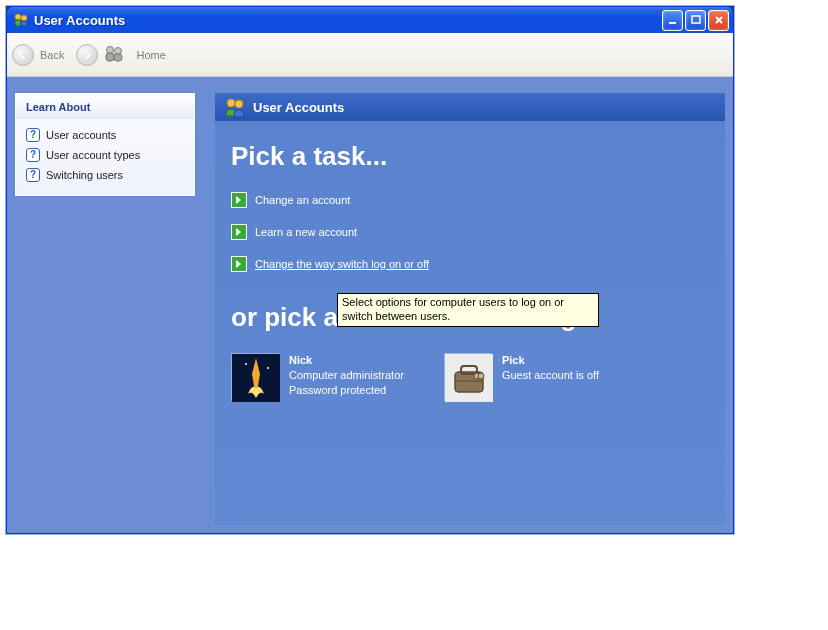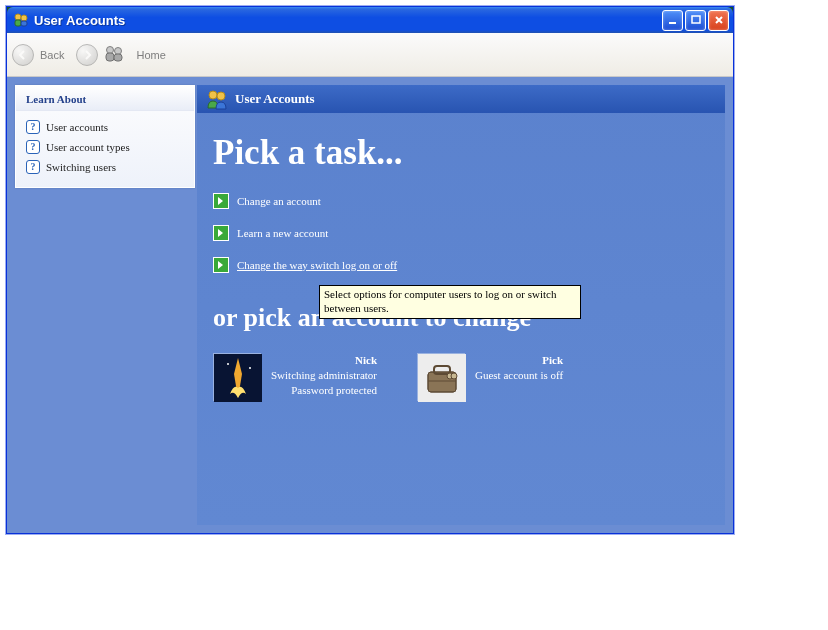--- a/index.html
+++ b/index.html
@@ -67,48 +67,48 @@
     .main { flex:1; position:relative; background: linear-gradient(to bottom,#5b82ce 0%,#6188d2 100%);}
     .main-header {
       height:28px;
       background: linear-gradient(to bottom,#3d6bc7 0%,#2854b1 100%);
       display:flex;align-items:center;gap:8px;padding:0 8px;
     }
     .main-header .header-icon { width:22px;height:22px;}
     .main-header .header-title { color:#fff; font-weight:bold; font-size:13px;}
     
     .content { padding: 20px 16px 16px; color:#fff;}
-    .heading { font-size:35px; font-weight:bold; margin-bottom:20px; color:#fff;}
+    .heading { font-size:26px; font-weight:bold; margin-bottom:20px; color:#fff;}
     .heading2 { font-size:26px; font-weight:bold; margin-top:30px; margin-bottom:20px; color:#fff;}
     
     .task-list { list-style:none; display:flex; flex-direction:column; gap:16px;}
     .task-list li { display:flex; align-items:center; gap:8px;text-align:center;}
     .arrow-icon { width:16px;height:16px;background:#39a939;border:1px solid #fff;display:flex;align-items:center;justify-content:center;}
     .task-link { color:#fff; cursor:pointer; font-size:11px;}
     .task-link.hover { text-decoration:underline;}
     
     .accounts { display:flex; gap:40px; margin-top:0;}
     .acct { display:flex; gap:10px; cursor:pointer;}
     .acct-img { width:48px;height:48px;border:1px solid #9ab2e0; background:#0a1a3a;}
-    .acct-info { color:#fff; font-size:11px; line-height:1.35;text-align:right;}
+    .acct-info { color:#fff; font-size:11px; line-height:1.35;}
     .acct-info .name { font-weight:bold;}
     
     .tooltip {
       position:absolute;
       left:122px; top:200px;
       background:#ffffe1;
       border:1px solid #000;
       padding:2px 4px;
       color:#000;
       font-size:11px;
       width:262px;
       line-height:1.25;
       z-index:10;
     }
-    .content-frame { display:flex; padding:8px 8px 8px 8px; height:456px; gap:2px; background:#7596da; background: #6b8dd3; font-family: Liberation Serif, serif;}
+    .content-frame { display:flex; padding:16px 8px 8px 8px; height:456px; gap:20px; background:#7596da; background: #6b8dd3;}
   </style>
 </head>
 <body>
 
 <div class="window">
   <div class="titlebar">
     <span class="app-icon">
       <svg width="16" height="16" viewBox="0 0 16 16">
         <circle cx="5" cy="5" r="3" fill="#f0c249" stroke="#b38b1b"></circle>
         <rect x="2" y="8" width="6" height="6" rx="2" fill="#4aa84a" stroke="#2b6a2b"></rect>
@@ -231,21 +231,21 @@
               <svg width="48" height="48" viewBox="0 0 48 48">
                 <rect width="48" height="48" fill="#081433"></rect>
                 <path d="M24 44 L20 20 L24 4 L28 20 Z" fill="#f0a830"></path>
                 <path d="M24 44 Q20 36 16 40 Q20 30 24 34 Q28 30 32 40 Q28 36 24 44 Z" fill="#ffe070"></path>
                 <circle cx="14" cy="10" r="1" fill="#fff"></circle>
                   <circle cx="36" cy="14" r="1" fill="#fff"></circle>
               </svg>
             </div>
             <div class="acct-info">
               <div class="name">Nick</div>
-              <div>Switching administrator</div>
+              <div>Computer administrator</div>
               <div>Password protected</div>
             </div>
           </div>
 
           <div class="acct">
             <div class="acct-img" style="background:#e8e8e8">
               <svg width="48" height="48" viewBox="0 0 48 48">
                 <rect width="48" height="48" fill="#ededed"></rect>
                 <rect x="10" y="18" width="28" height="20" rx="3" fill="#8a7456" stroke="#5d4a34"></rect>
                 <rect x="10" y="18" width="28" height="20" rx="3" fill="none" stroke="#5d4a34"></rect>

